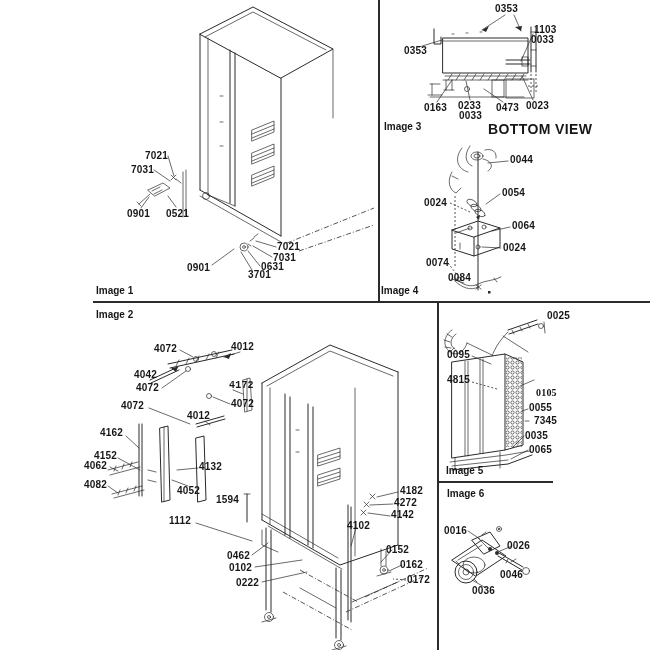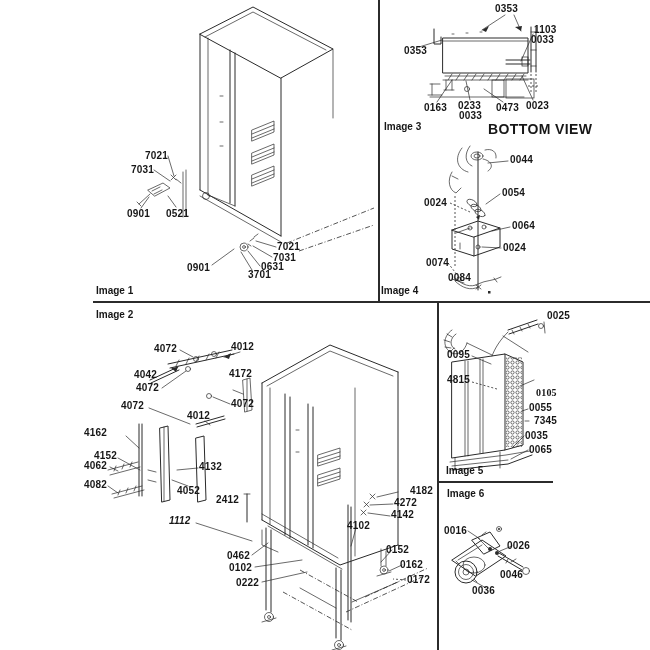--- a/index.html
+++ b/index.html
@@ -287,36 +287,36 @@
       <span class="callout" style="left: 166px; top: 209px;">0521</span>
       <span class="callout" style="left: 277px; top: 242px;">7021</span>
       <span class="callout" style="left: 273px; top: 253px;">7031</span>
       <span class="callout" style="left: 261px; top: 262px;">0631</span>
       <span class="callout" style="left: 248px; top: 270px;">3701</span>
       <span class="callout" style="left: 187px; top: 263px;">0901</span>
       <span class="callout" style="left: 154px; top: 344px;">4072</span>
       <span class="callout" style="left: 231px; top: 342px;">4012</span>
       <span class="callout" style="left: 134px; top: 370px;">4042</span>
       <span class="callout" style="left: 136px; top: 383px;">4072</span>
-      <span class="callout" style="left: 229px; top: 369px;">4172</span>
+      <span class="callout" style="left: 229px; top: 381px; font-family: Liberation Mono, monospace;">4172</span>
       <span class="callout" style="left: 231px; top: 399px;">4072</span>
       <span class="callout" style="left: 121px; top: 401px;">4072</span>
       <span class="callout" style="left: 187px; top: 411px;">4012</span>
-      <span class="callout" style="left: 84px; top: 428px; text-align: center;">4162</span>
+      <span class="callout" style="left: 100px; top: 428px; text-align: center;">4162</span>
       <span class="callout" style="left: 94px; top: 451px;">4152</span>
       <span class="callout" style="left: 84px; top: 461px;">4062</span>
       <span class="callout" style="left: 199px; top: 462px;">4132</span>
       <span class="callout" style="left: 84px; top: 480px;">4082</span>
       <span class="callout" style="left: 177px; top: 486px;">4052</span>
-      <span class="callout" style="left: 216px; top: 495px;">2412</span>
-      <span class="callout" style="left: 169px; top: 516px; font-style: italic;">1112</span>
+      <span class="callout" style="left: 216px; top: 495px;">1594</span>
+      <span class="callout" style="left: 169px; top: 516px;">1112</span>
       <span class="callout" style="left: 227px; top: 551px;">0462</span>
       <span class="callout" style="left: 229px; top: 563px;">0102</span>
       <span class="callout" style="left: 236px; top: 578px;">0222</span>
-      <span class="callout" style="left: 400px; top: 486px; padding-left: 10px;">4182</span>
+      <span class="callout" style="left: 400px; top: 486px;">4182</span>
       <span class="callout" style="left: 394px; top: 498px;">4272</span>
       <span class="callout" style="left: 391px; top: 510px;">4142</span>
       <span class="callout" style="left: 347px; top: 521px;">4102</span>
       <span class="callout" style="left: 386px; top: 545px;">0152</span>
       <span class="callout" style="left: 400px; top: 560px;">0162</span>
       <span class="callout" style="left: 407px; top: 575px;">0172</span>
       <span class="callout" style="left: 495px; top: 4px;">0353</span>
       <span class="callout" style="left: 404px; top: 46px;">0353</span>
       <span class="callout" style="left: 534px; top: 25px;">1103</span>
       <span class="callout" style="left: 531px; top: 35px;">0033</span>

